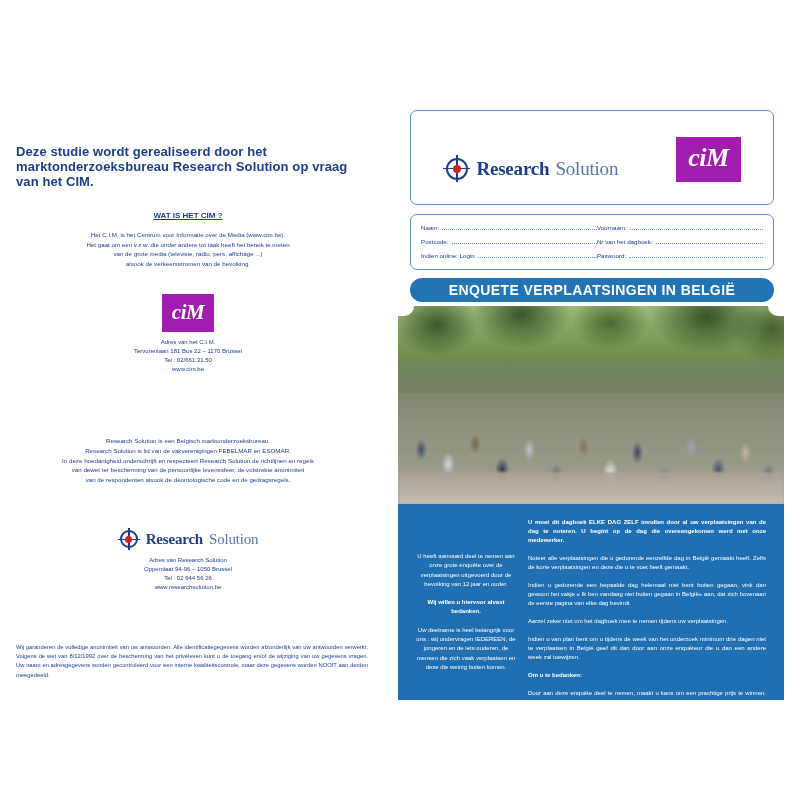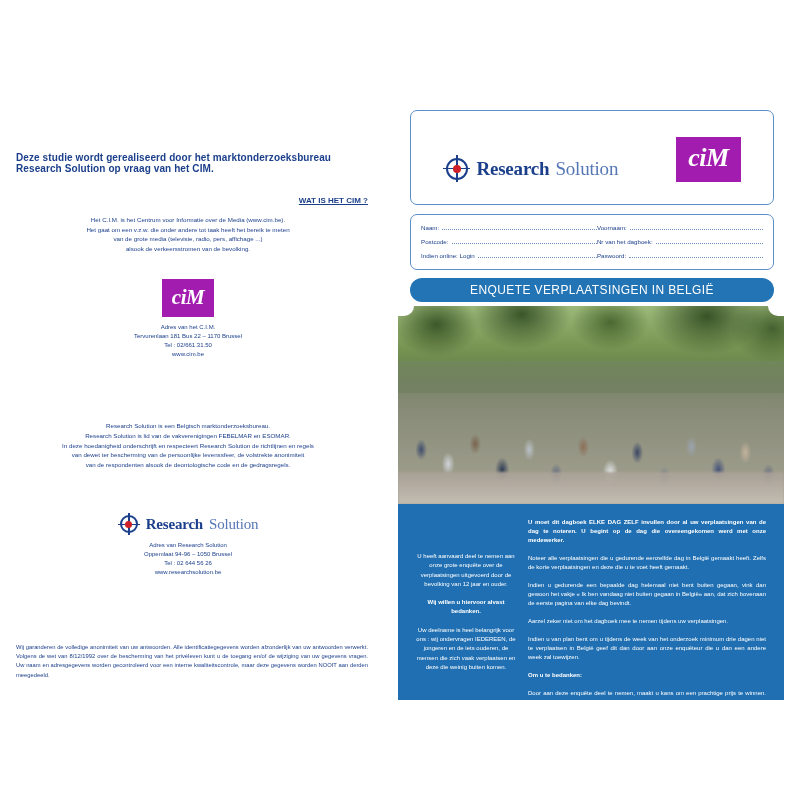--- a/index.html
+++ b/index.html
@@ -19,33 +19,33 @@
   #left-panel {
     position: absolute;
     left: 8px;
     top: 140px;
     width: 360px;
     height: 540px;
     color: #1b3f8b;
   }
 
   .lead-line {
-    font-size: 10px;
+    font-size: 13px;
     font-weight: bold;
     color: #1b3f8b;
     text-align: left;
-    margin: 12px 0 22px 8px;
+    margin: 4px 0 22px 8px;
     letter-spacing: 0.1px;
   }
 
   .sec-title {
     font-size: 8px;
     font-weight: bold;
     color: #1b3f8b;
-    text-align: right;
+    text-align: center;
     text-decoration: underline;
     margin: 0 0 10px 0;
   }
 
   .centered-block {
     text-align: center;
     font-size: 6.2px;
     line-height: 1.55;
     color: #1b3f8b;
   }
@@ -212,22 +212,22 @@
     left: 12px; top: 168px;
     width: 364px; height: 24px;
     background: #2374b5;
     border-radius: 12px;
     display: flex;
     align-items: center;
     justify-content: center;
   }
   #banner .txt {
     color: #ffffff;
-    font-size: 12px;
-    font-weight: normal;
+    font-size: 14px;
+    font-weight: bold;
     letter-spacing: 0.4px;
   }
 
   
   #photo {
     position: absolute;
     left: 0; top: 196px;
     width: 386px; height: 198px;
     overflow: hidden;
     background: #6e7d52;

